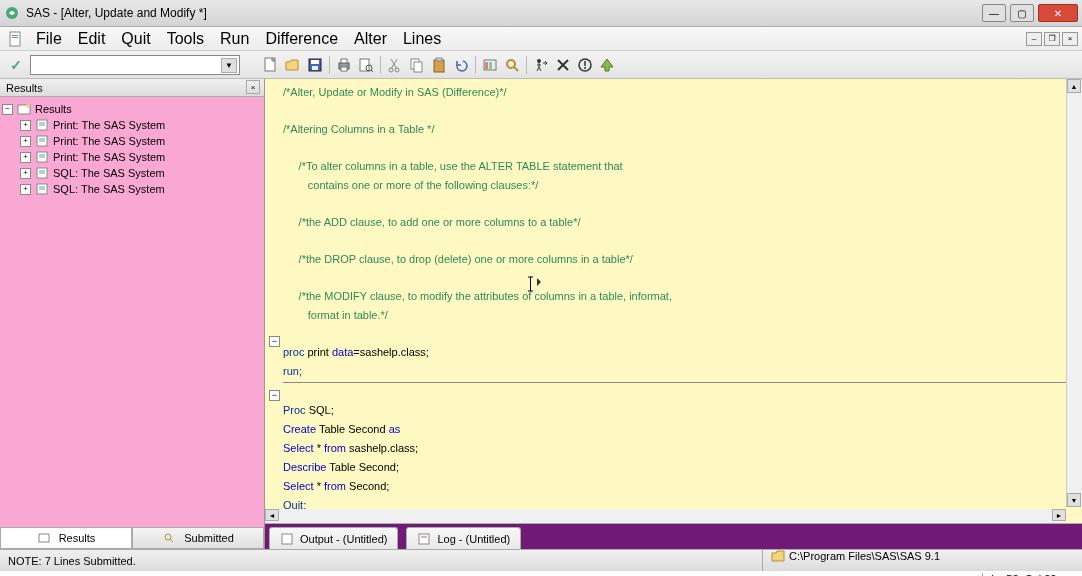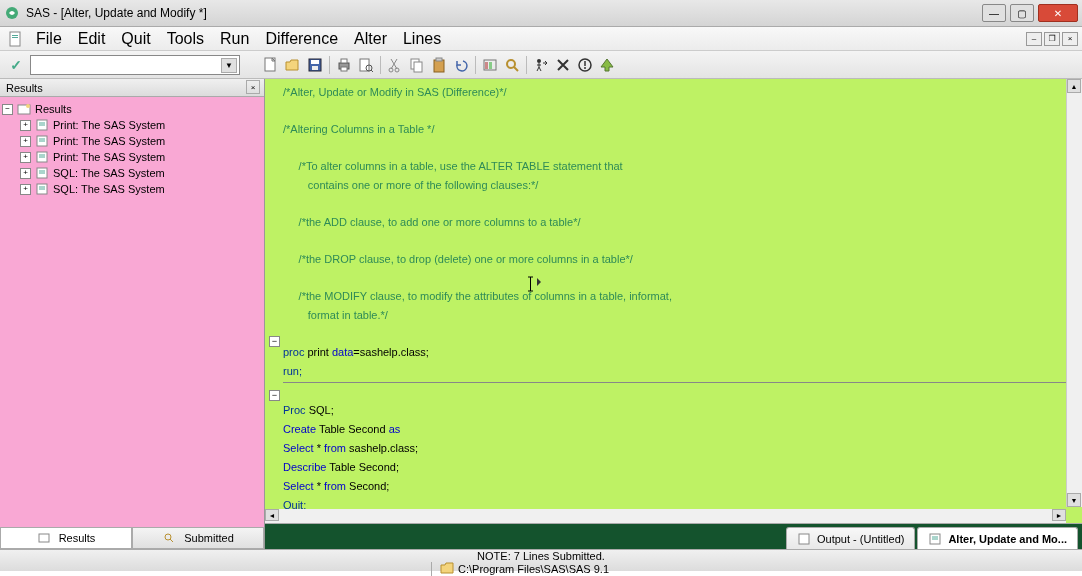--- a/index.html
+++ b/index.html
@@ -32,40 +32,40 @@
 .tree { flex: 1; padding: 4px 2px; overflow: auto; font-size: 11px; }
 .tree-root { display: flex; align-items: center; padding: 1px 0; cursor: pointer; }
 .tree-item { display: flex; align-items: center; padding: 1px 0 1px 18px; cursor: pointer; }
 .tree-exp { width: 11px; height: 11px; border: 1px solid #888; display: inline-flex; align-items: center; justify-content: center; font-size: 8px; line-height: 1; margin-right: 4px; background: #fff; }
 .tree-icon { width: 14px; height: 14px; margin-right: 4px; display: inline-flex; align-items: center; justify-content: center; }
 .lp-tabs { height: 22px; display: flex; border-top: 1px solid #aaa; }
 .lp-tab { width: 50%; border: 1px solid #aaa; border-top: none; background: linear-gradient(#f4f4f4, #e0e0e0); display: flex; align-items: center; justify-content: center; gap: 4px; cursor: pointer; font-size: 11px; }
 .lp-tab.active { background: #fff; }
 
 .editor { flex: 1; position: relative; display: flex; flex-direction: column; }
-.code-area { flex: 1; overflow: hidden; background: #bef264; position: relative; }
+.code-area { flex: 1; overflow: hidden; background: #fef9c3; position: relative; }
 .code-content { padding: 4px 8px 4px 18px; font-family: "Courier New", monospace; font-size: 13px; line-height: 18px; white-space: pre; color: #000; }
 .cmt { color: #2e8b57; }
 .kw { color: #003399; font-weight: normal; }
 .kw2 { color: #0000cc; }
 .fold { position: absolute; left: 4px; width: 11px; height: 11px; border: 1px solid #888; font-size: 9px; display: flex; align-items: center; justify-content: center; background: #fff; cursor: pointer; line-height: 1; }
 .cursor { position: absolute; width: 16px; height: 16px; }
 .vscroll { position: absolute; right: 0; top: 0; width: 16px; bottom: 16px; background: #f0f0f0; border-left: 1px solid #ccc; }
 .vscroll-btn { width: 14px; height: 14px; background: #e0e0e0; border: 1px solid #aaa; font-size: 7px; display: flex; align-items: center; justify-content: center; }
 .hscroll { position: absolute; bottom: 0; left: 0; right: 16px; height: 14px; background: #f0f0f0; display: flex; justify-content: space-between; }
 .hscroll-btn { width: 14px; height: 12px; background: #e0e0e0; border: 1px solid #aaa; font-size: 7px; display: flex; align-items: center; justify-content: center; }
 
-.editor-tabs { height: 26px; background: #14532d; border-top: 1px solid #aaa; display: flex; align-items: end; padding: 0 4px; gap: 2px; justify-content: flex-end; }
+.editor-tabs { height: 26px; background: #701a75; border-top: 1px solid #aaa; display: flex; align-items: end; padding: 0 4px; gap: 8px; }
 .etab { height: 22px; padding: 0 10px; border: 1px solid #aaa; border-bottom: none; background: linear-gradient(#f8f8f8, #e8e8e8); display: flex; align-items: center; gap: 6px; cursor: pointer; font-size: 11px; border-radius: 3px 3px 0 0; max-width: 180px; }
 .etab.active { background: #fff; font-weight: bold; }
 .etab-icon { width: 14px; height: 14px; display: inline-flex; align-items: center; justify-content: center; }
 
-.statusbar { height: 22px; background: linear-gradient(#f0f0f0, #dcdcdc); border-top: 1px solid #aaa; display: flex; align-items: center; font-size: 11px; flex-direction: column; }
+.statusbar { height: 22px; background: linear-gradient(#f0f0f0, #dcdcdc); border-top: 1px solid #aaa; display: flex; align-items: center; font-size: 11px; }
 .sb-left { flex: 1; padding: 0 8px; }
-.sb-cell { border-left: 1px solid #aaa; padding: 0 8px; height: 100%; display: flex; align-items: center; gap: 4px; }
+.sb-cell { border-left: 1px solid #aaa; padding: 0 8px; height: 100%; display: flex; align-items: flex-start; gap: 4px; }
 .sb-cell.wide { min-width: 220px; }
 .sb-cell.pos { min-width: 100px; margin-top: 45px; }
 
 .hr-line { border-bottom: 1px solid #888; margin-top: 1px; }
 </style>
 </head>
 <body>
 
 <div class="titlebar">
   <span class="titlebar-icon">
@@ -350,29 +350,28 @@
 
     <div class="editor-tabs">
       <div class="etab">
           <span class="etab-icon">
             <svg width="12" height="12">
               <rect x="1" y="1" width="10" height="10" fill="#fff" stroke="#888"></rect>
             </svg>
           </span>
           <span>Output - (Untitled)</span>
         </div>
-      <div class="etab active">
+      <div class="etab">
           <span class="etab-icon">
             <svg width="12" height="12">
               <rect x="1" y="1" width="10" height="10" fill="#fff" stroke="#888"></rect>
-              <line x1="3" y1="4" x2="9" y2="4" stroke="#5a9"></line>
-              <line x1="3" y1="6" x2="9" y2="6" stroke="#5a9"></line>
-            </svg>
-          </span>
-          <span>Alter, Update and Mo...</span>
+              <line x1="3" y1="4" x2="9" y2="4" stroke="#c55"></line>
+            </svg>
+          </span>
+          <span>Log - (Untitled)</span>
         </div>
     </div>
   </div>
 </div>
 
 <div class="statusbar">
   <div class="sb-left">NOTE:  7 Lines Submitted.</div>
   <div class="sb-cell wide">
     <span><svg width="14" height="12">
           <path d="M1 3 L5 3 L6 1 L13 1 L13 11 L1 11 Z" fill="#f4d47c" stroke="#b89030"></path>

